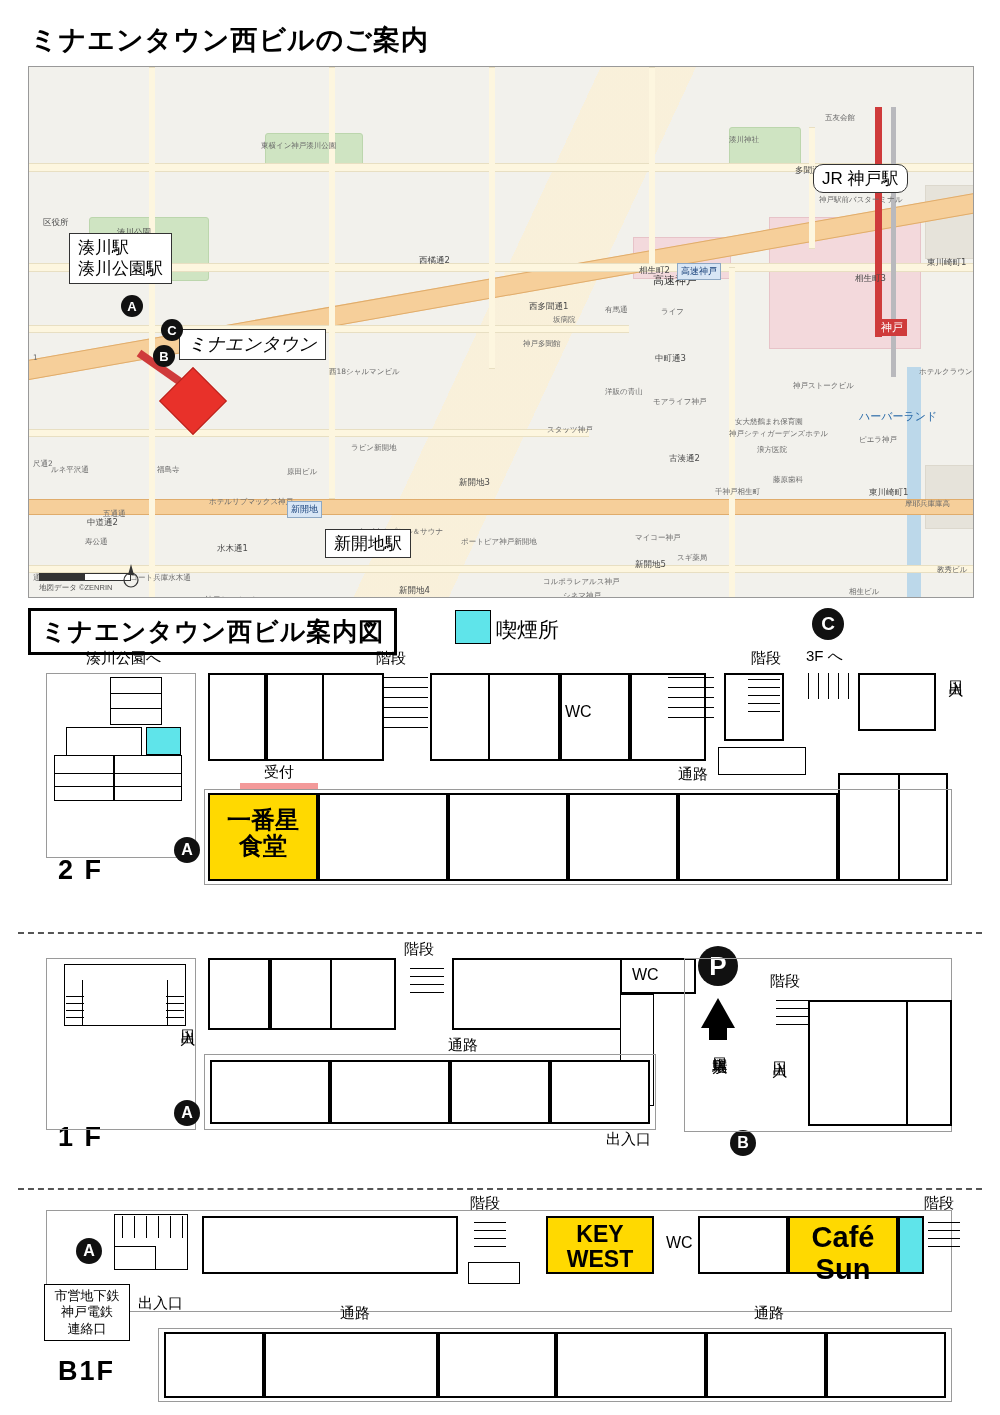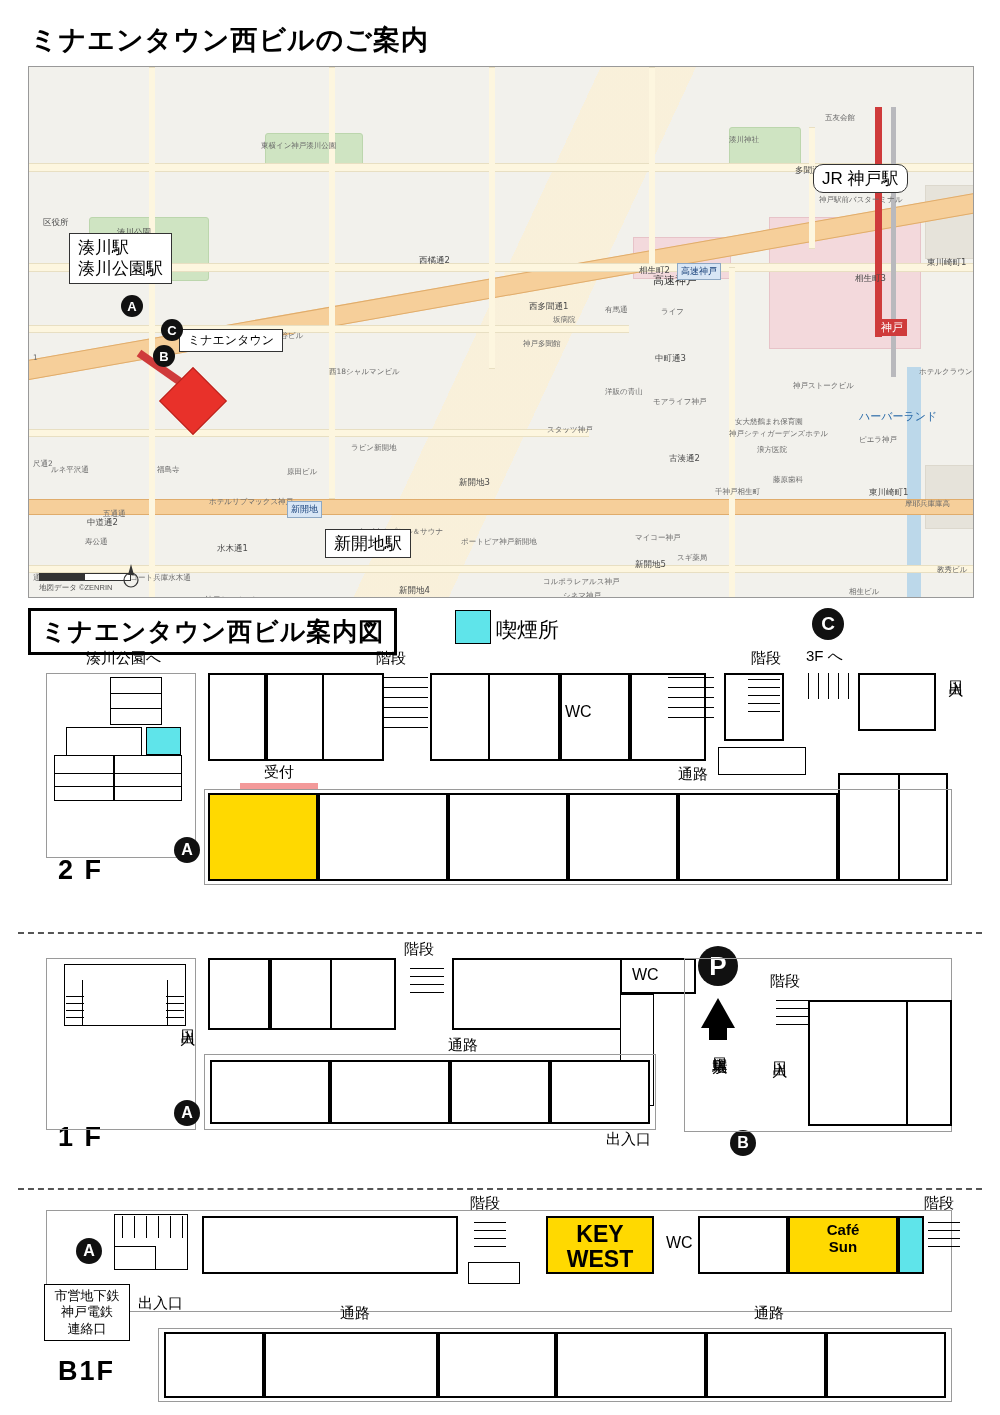--- a/index.html
+++ b/index.html
@@ -105,21 +105,21 @@
   .callout {
     position: absolute;
     background: #ffffff;
     border: 1px solid #333;
     font-size: 17px;
     padding: 3px 8px;
     white-space: nowrap;
     line-height: 1.25;
   }
   .callout.addr { font-size: 18px; padding: 5px 10px; }
-  .callout.small { font-size: 12px; }
+  .callout.small { font-size: 18px; font-style: italic; }
   .marker {
     position: absolute;
     width: 22px; height: 22px;
     border-radius: 50%;
     background: #111;
     color: #fff;
     font-size: 13px;
     font-weight: bold;
     display: flex;
     align-items: center;
@@ -496,20 +496,22 @@
   <div class="rm" style="left:840px; top:18px; width:78px; height:58px;"></div>
   <div class="lbl v" style="left:928px; top:14px; font-size:15px;">出入口</div>
 
   <div class="lbl" style="left:660px; top:110px;">通路</div>
   <div class="redbar" style="left:222px; top:128px; width:78px;"></div>
   <div class="lbl" style="left:246px; top:108px;">受付</div>
 
   <div class="circ" style="left:156px; top:182px;">A</div>
 
   <div class="rm yellow" style="left:190px; top:138px; width:110px; height:88px;"></div>
+  <div class="lbl shoplbl" style="left:190px; top:152px; width:110px; white-space:pre-line;">一番星
+食堂</div>
 
   <div class="rm" style="left:300px; top:138px; width:130px; height:88px;"></div>
   <div class="rm" style="left:430px; top:138px; width:120px; height:88px;"></div>
   <div class="rm" style="left:550px; top:138px; width:110px; height:88px;"></div>
   <div class="rm" style="left:660px; top:138px; width:160px; height:88px;"></div>
   <div class="rm" style="left:820px; top:118px; width:110px; height:108px;"></div>
   <div class="rm" style="left:880px; top:118px; width:50px;  height:108px;"></div>
   <div class="outline" style="left:186px; top:134px; width:748px; height:96px;"></div>
 </div>
 
@@ -611,21 +613,21 @@
   <div class="rm thin" style="left:450px; top:56px; width:52px; height:22px;"></div>
 
   <div class="rm yellow" style="left:528px; top:10px; width:108px; height:58px;"></div>
   <div class="lbl shoplbl" style="left:528px; top:16px; width:108px; white-space:pre-line; font-size:23px;">KEY
 WEST</div>
 
   <div class="lbl" style="left:648px; top:28px; font-size:16px;">WC</div>
   <div class="rm" style="left:680px; top:10px; width:90px; height:58px;"></div>
 
   <div class="rm yellow" style="left:770px; top:10px; width:110px; height:58px;"></div>
-  <div class="lbl shoplbl" style="left:770px; top:16px; width:110px; white-space:pre-line; font-size:15px;">Café
+  <div class="lbl shoplbl" style="left:770px; top:16px; width:110px; white-space:pre-line; font-size:29px;">Café
 Sun</div>
 
   <div class="rm cyan" style="left:880px; top:10px; width:26px; height:58px;"></div>
 
   <div class="lbl" style="left:906px; top:-12px;">階段</div>
   <div class="stairlines" style="left:910px; top:16px; width:32px;">
     <i style="margin-bottom:7px"></i>
       <i style="margin-bottom:7px"></i>
       <i style="margin-bottom:7px"></i>
       <i></i>

